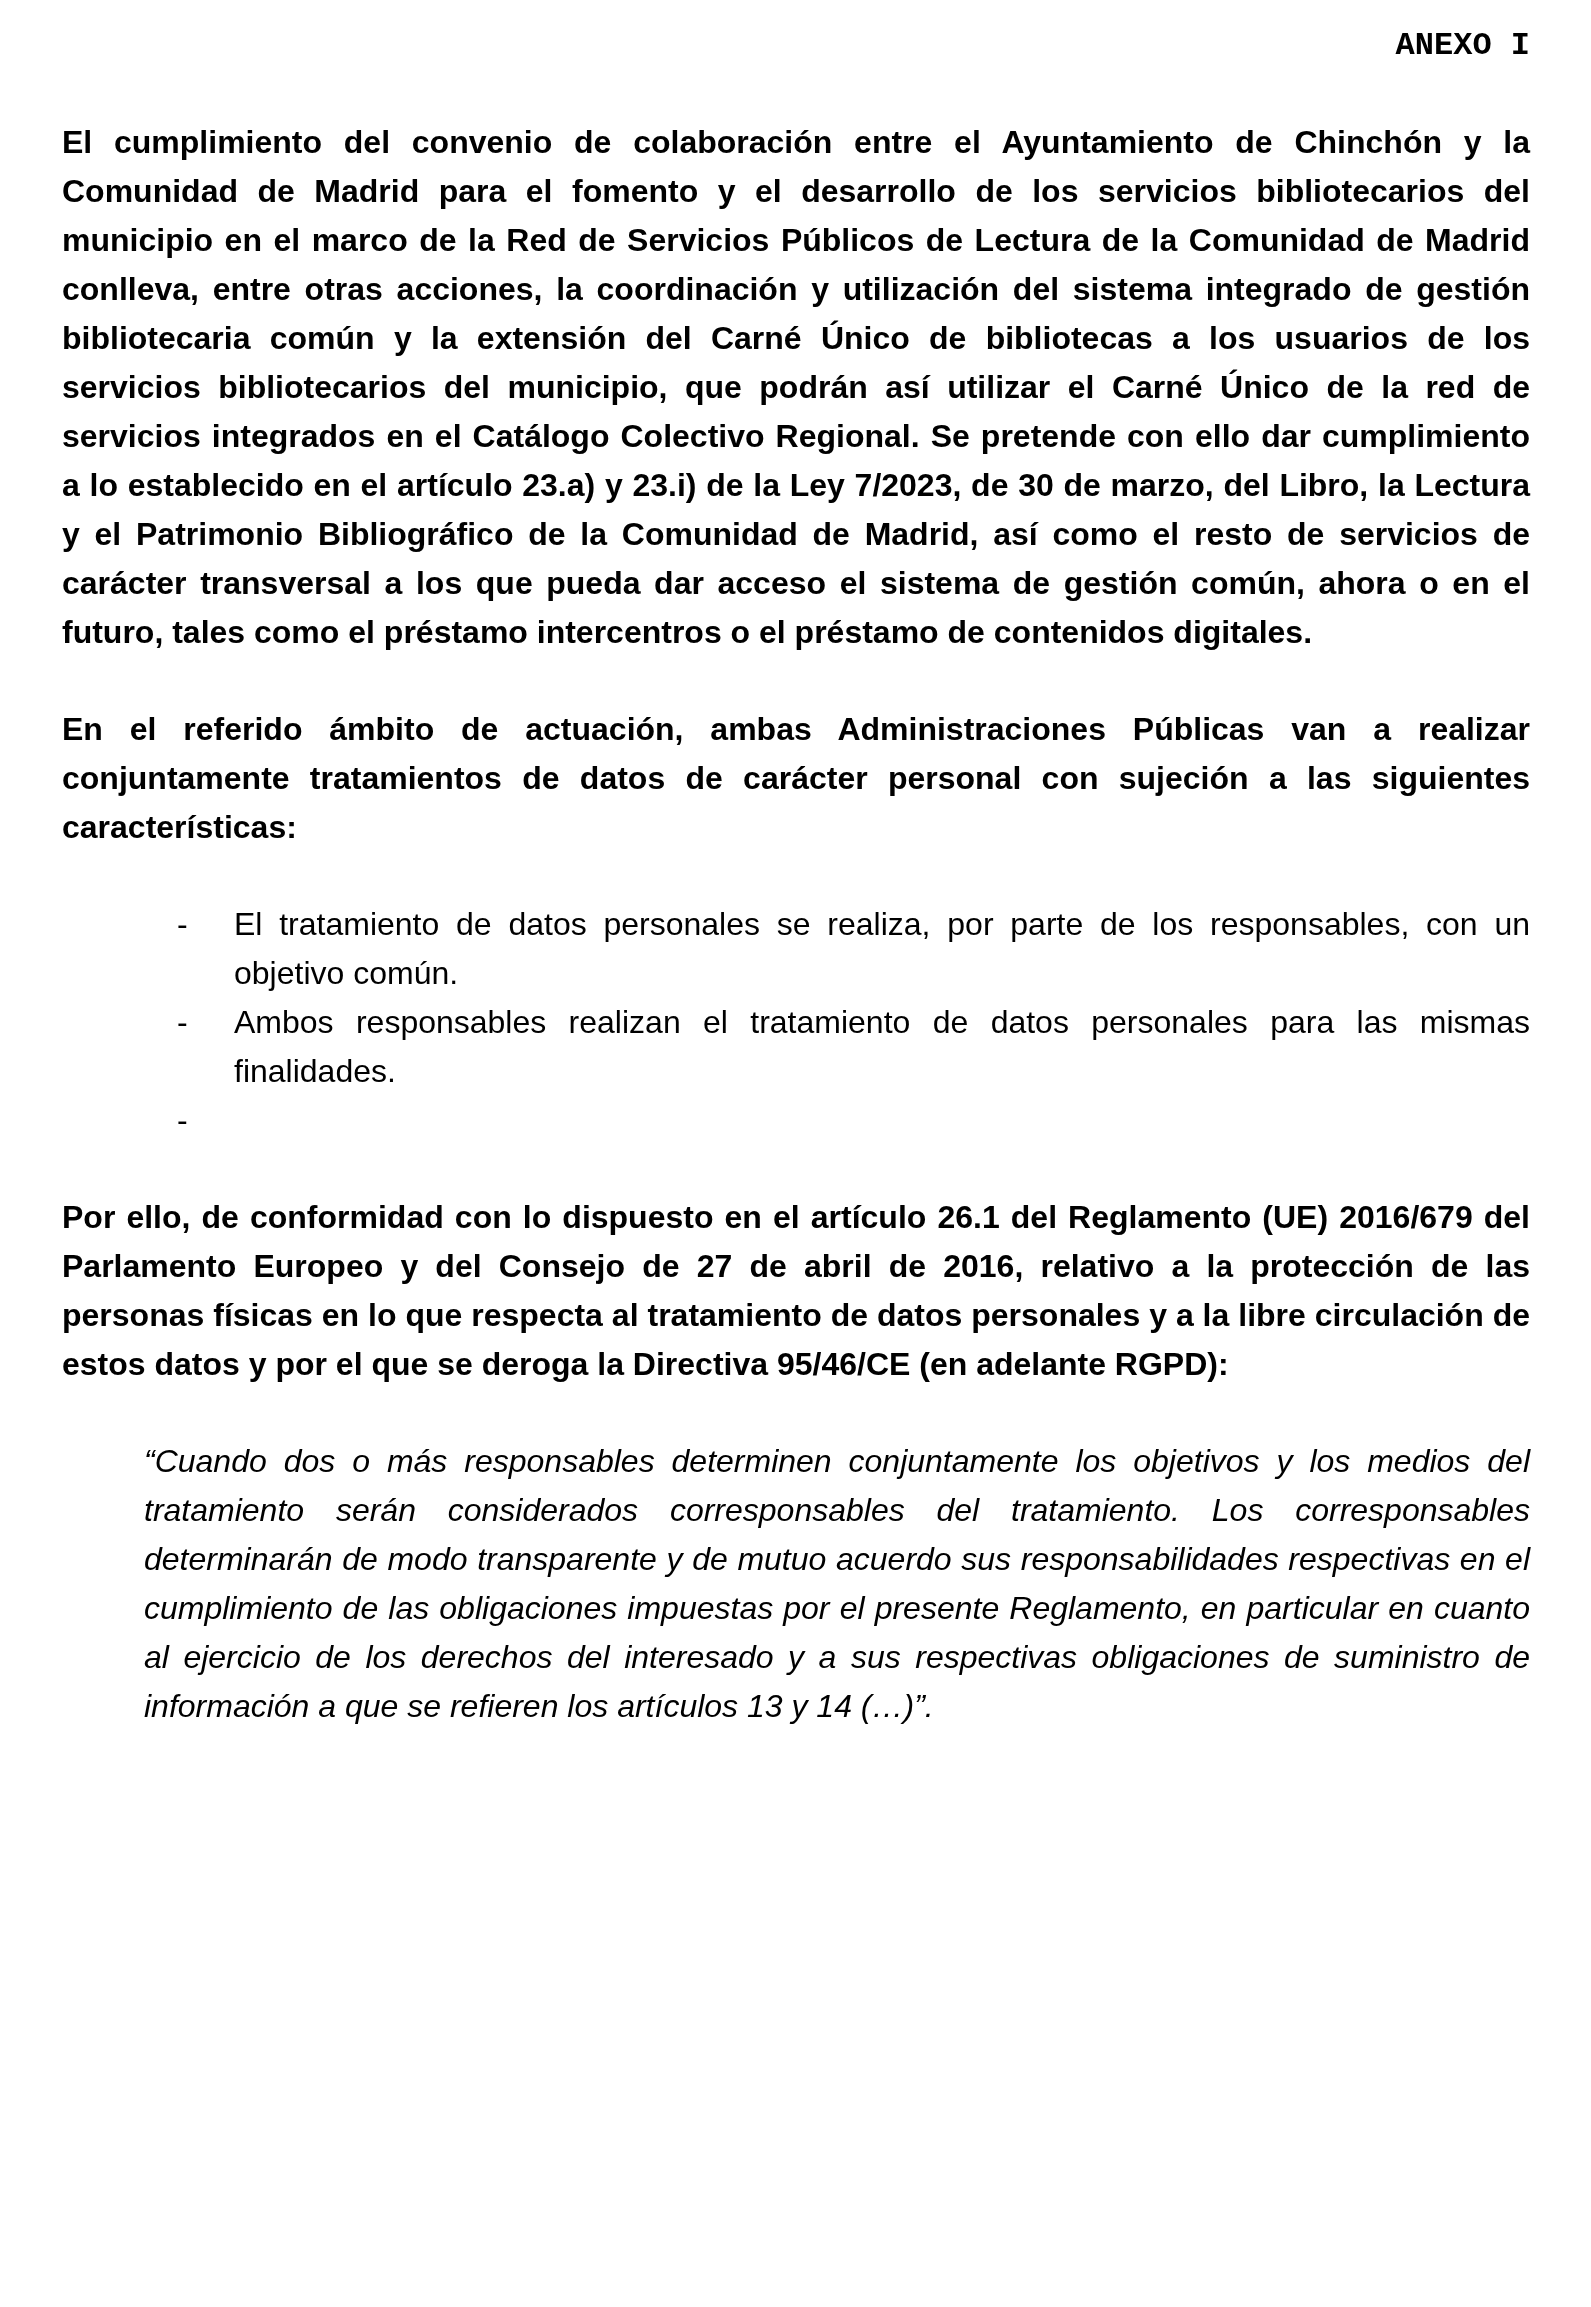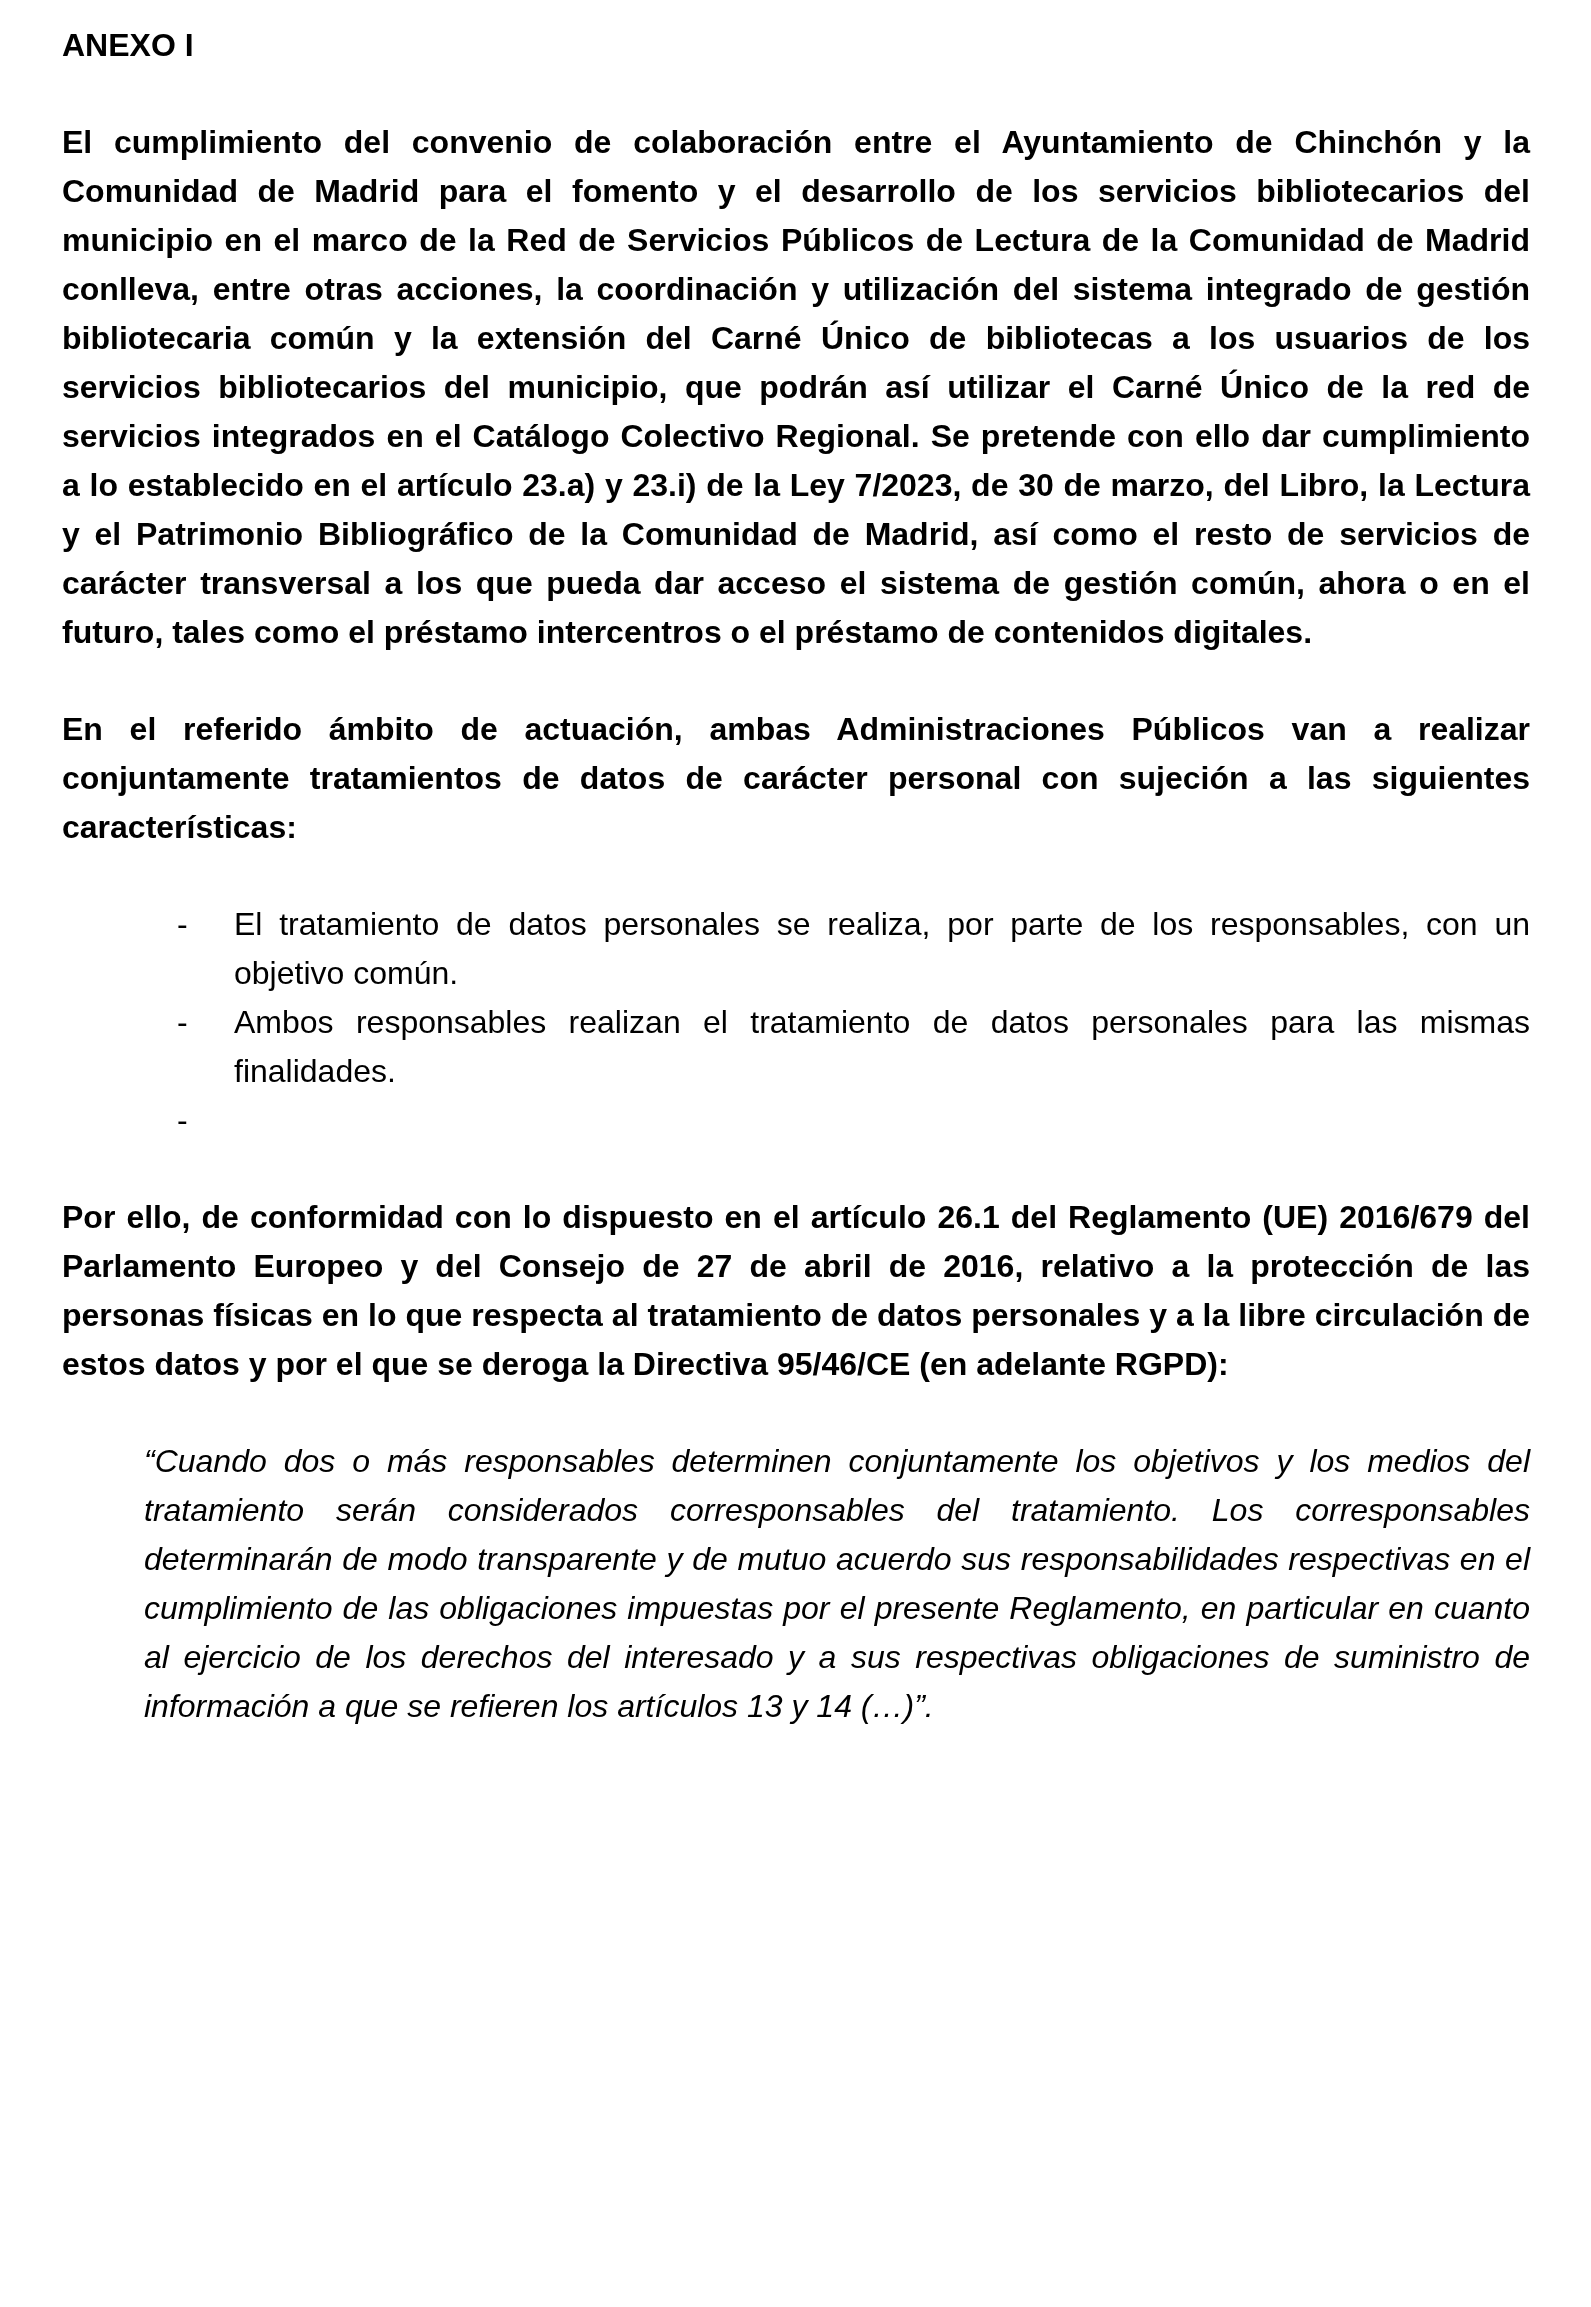--- a/index.html
+++ b/index.html
@@ -13,23 +13,24 @@
     min-height: 2307px;
     box-sizing: border-box;
     background: #ffffff;
     color: #000000;
     font-family: "Liberation Sans", "DejaVu Sans", sans-serif;
     font-size: 32px;
     line-height: 49px;
     padding: 21.3px 62px 49px 62px;
   }
   .doc-title {
-    text-align: left;
+    text-align: right;
     font-weight: bold;
     margin: 0 0 48px 0;
+    font-family: Liberation Mono, monospace;
   }
   .doc-heading {
     font-weight: bold;
     text-decoration: underline;
     text-underline-offset: 5.7px;
     text-decoration-thickness: 2.5px;
     text-align: justify;
     margin: 0 0 48px 0;
   }
   p.body-par {
@@ -64,21 +65,21 @@
 </head>
 <body>
 
 <div class="page">
 
   <p class="doc-title">ANEXO I</p>
 
 
   <p class="body-par">El cumplimiento del convenio de colaboración entre el Ayuntamiento de Chinchón y la Comunidad de Madrid para el fomento y el desarrollo de los servicios bibliotecarios del municipio en el marco de la Red de Servicios Públicos de Lectura de la Comunidad de Madrid conlleva, entre otras acciones, la coordinación y utilización del sistema integrado de gestión bibliotecaria común y la extensión del Carné Único de bibliotecas a los usuarios de los servicios bibliotecarios del municipio, que podrán así utilizar el Carné Único de la red de servicios integrados en el Catálogo Colectivo Regional. Se pretende con ello dar cumplimiento a lo establecido en el artículo 23.a) y 23.i) de la Ley 7/2023, de 30 de marzo, del Libro, la Lectura y el Patrimonio Bibliográfico de la Comunidad de Madrid, así como el resto de servicios de carácter transversal a los que pueda dar acceso el sistema de gestión común, ahora o en el futuro, tales como el préstamo intercentros o el préstamo de contenidos digitales.</p>
 
-  <p class="body-par">En el referido ámbito de actuación, ambas Administraciones Públicos van a realizar conjuntamente tratamientos de datos de carácter personal con sujeción a las siguientes características:</p>
+  <p class="body-par">En el referido ámbito de actuación, ambas Administraciones Públicas van a realizar conjuntamente tratamientos de datos de carácter personal con sujeción a las siguientes características:</p>
 
   <ul class="bullet-list">
     <li class="bullet-item">
       <span class="bullet-marker">-</span>
       <span class="bullet-text">El tratamiento de datos personales se realiza, por parte de los responsables, con un objetivo común.</span>
     </li>
     <li class="bullet-item">
       <span class="bullet-marker">-</span>
       <span class="bullet-text">Ambos responsables realizan el tratamiento de datos personales para las mismas finalidades.</span>
     </li>

